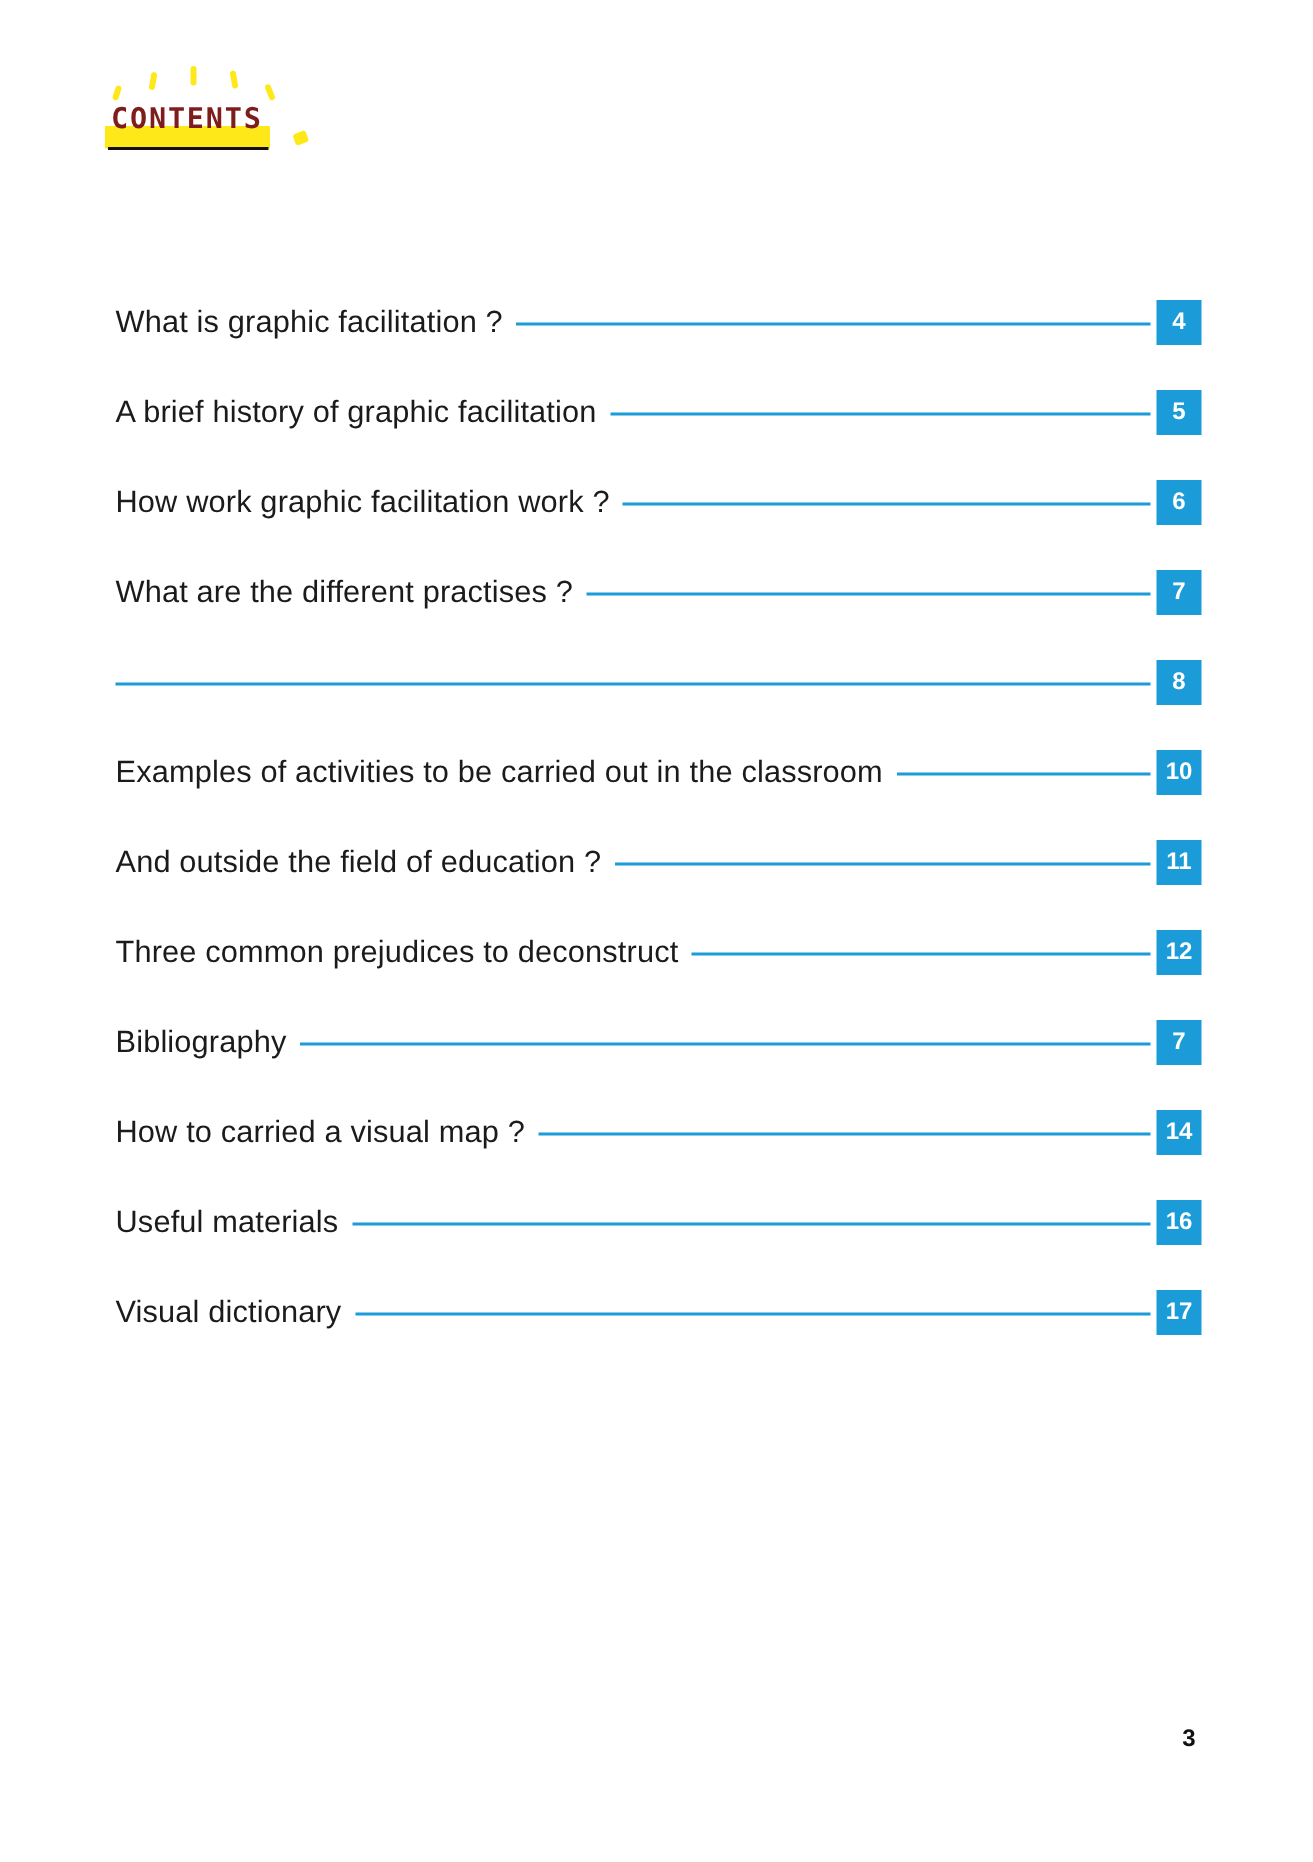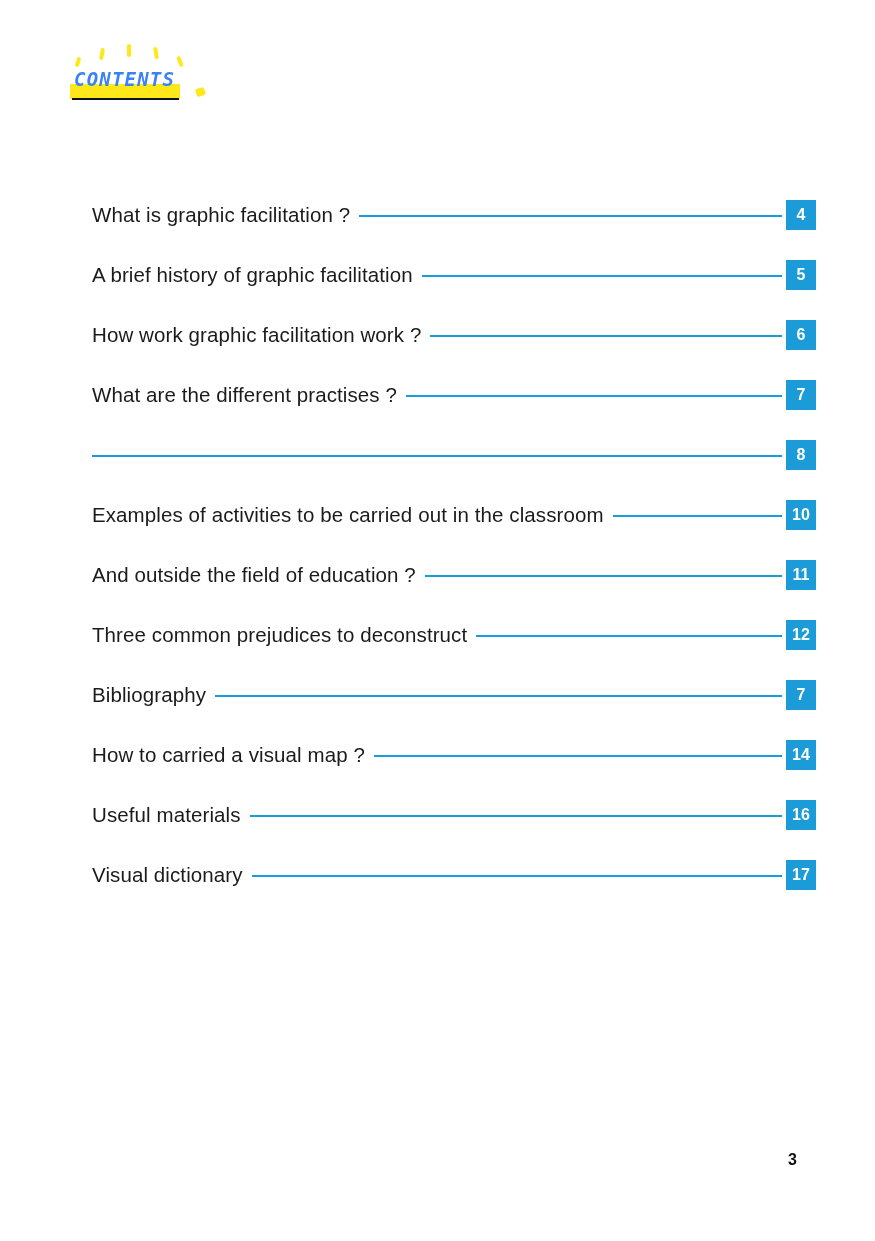--- a/index.html
+++ b/index.html
@@ -25,23 +25,22 @@
     height: 70px;
   }
   .contents-title {
     position: absolute;
     left: 4px;
     top: 28px;
     font-family: "DejaVu Sans Mono", monospace;
     font-weight: bold;
     font-size: 19px;
     letter-spacing: 1.2px;
-    color: #3b82f6;
+    color: #7f1d1d;
     z-index: 3;
-    font-style: italic;
   }
   .highlight-bar {
     position: absolute;
     left: 0px;
     top: 44px;
     width: 110px;
     height: 15px;
     background: #FFE81A;
     z-index: 1;
   }
@@ -62,21 +61,21 @@
   .spark.s1 { left: 6px;  top: 17px; width: 4px;  height: 10px; transform: rotate(18deg); border-radius: 2px;}
   .spark.s2 { left: 30px; top: 8px;  width: 4px;  height: 12px; transform: rotate(10deg); border-radius: 2px;}
   .spark.s3 { left: 57px; top: 4px;  width: 4px;  height: 13px; transform: rotate(0deg); border-radius: 2px;}
   .spark.s4 { left: 84px; top: 7px;  width: 4px;  height: 12px; transform: rotate(-10deg); border-radius: 2px;}
   .spark.s5 { left: 108px;top: 16px; width: 4px;  height: 11px; transform: rotate(-22deg); border-radius: 2px;}
   .spark.s6 { left: 126px;top: 48px; width: 9px;  height: 8px;  transform: rotate(-20deg); border-radius: 2px;}
 
   
   .toc {
     position: absolute;
-    left: 92px;
+    left: 77px;
     top: 185px;
     width: 724px;
     text-align: right;
   }
   .toc-row {
     position: relative;
     height: 60px;
     display: flex;
     align-items: center;
   }

